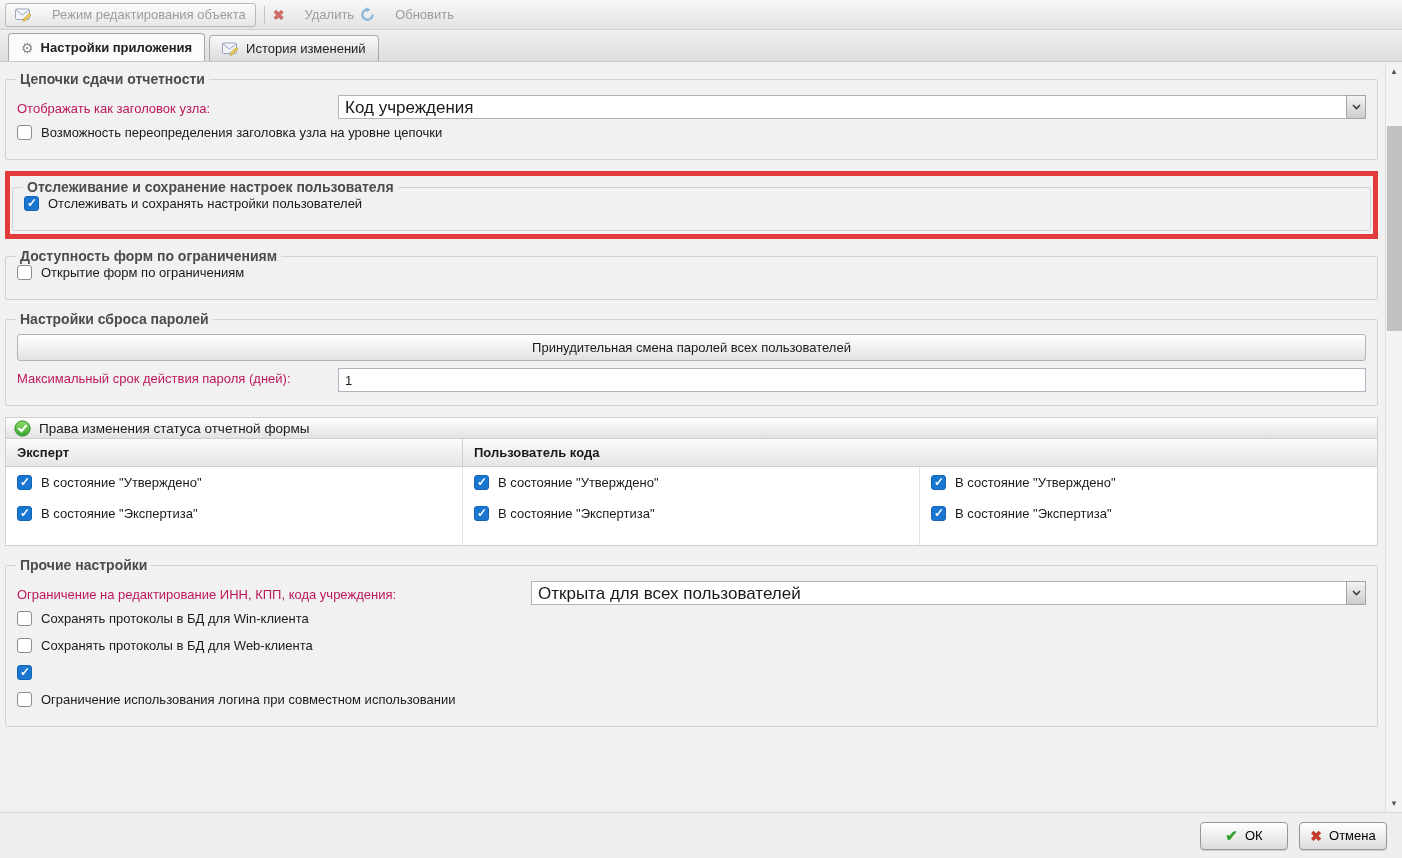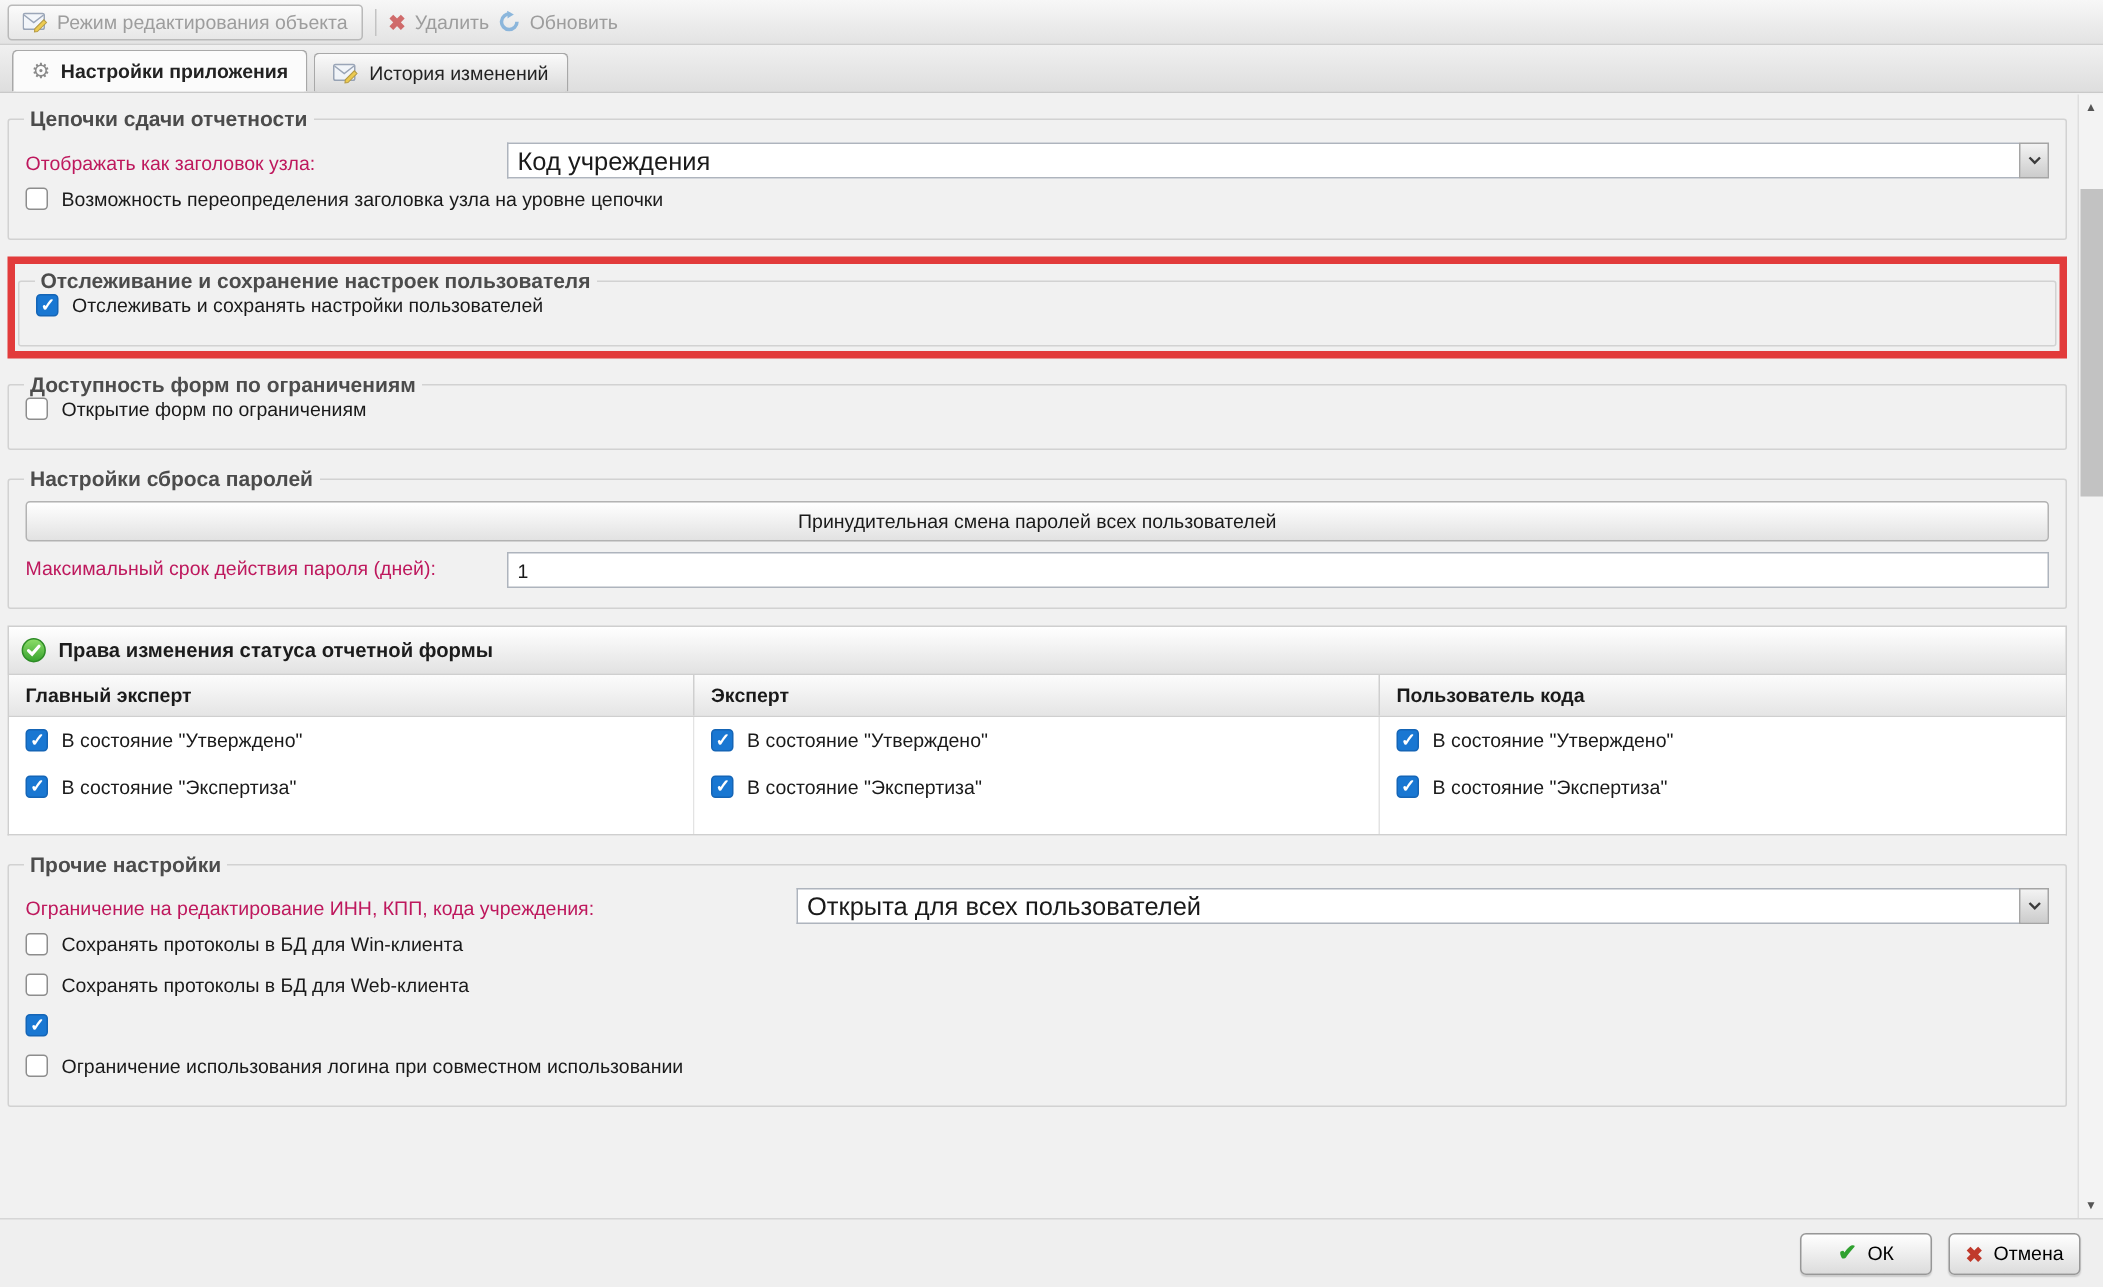--- a/index.html
+++ b/index.html
@@ -5,21 +5,21 @@
   * { margin:0; padding:0; box-sizing:border-box; }
   html,body { width:1402px; height:858px; overflow:hidden;
     font-family:"Liberation Sans", sans-serif; font-size:13px; color:#1a1a1a;
     background:#f1f1f1; }
   .app { position:relative; width:1402px; height:858px; background:#f1f1f1; }
 
   
   .toolbar { height:30px; background:linear-gradient(#f7f7f7,#e3e3e3);
     border-bottom:1px solid #cfcfcf; display:flex; align-items:center;
     padding:0 5px; gap:6px; }
-  .tb-btn { display:inline-flex; align-items:center; gap:6px; font-size:13px;
+  .tb-btn { display:inline-flex; align-items:center; gap:20px; font-size:13px;
     color:#9d9d9d; background:transparent; border:none; height:24px;
     font-family:inherit; cursor:default; }
   .tb-btn.outlined { border:1px solid #b9b9b9; border-radius:3px; padding:0 9px;
     background:linear-gradient(#fbfbfb,#e7e7e7); }
   .tb-sep { width:1px; height:18px; background:#c3c3c3; margin:0 2px; }
   .tb-icon { opacity:.8; display:inline-flex; }
   .x-red { color:#c94b4b; font-weight:bold; font-size:14px; line-height:1; }
 
   
   .tabbar { height:32px; background:linear-gradient(#f0f0f0,#dedede);
@@ -67,23 +67,23 @@
   .red-box { border:5px solid #e23b3b; margin:0 0 9px; padding:3px 2px 0; }
   .red-box fieldset { margin-bottom:3px; }
 
   .wide-btn { display:block; width:100%; height:27px; border:1px solid #b3b3b3;
     border-radius:3px; background:linear-gradient(#ffffff,#e2e2e2);
     font-size:13px; font-family:inherit; color:#1a1a1a; margin:6px 0 2px;
     cursor:default; }
 
   
   .panel { margin:3px 0 11px; }
-  .panel-header { height:33px; border:1px solid #cfcfcf;
+  .panel-header { height:22px; border:1px solid #cfcfcf;
     background:linear-gradient(#ffffff,#e2e2e2); display:flex;
-    align-items:center; gap:8px; padding:0 8px; font-weight:bold;
+    align-items:center; gap:8px; padding:0 8px; font-weight:normal;
     font-size:13.5px; color:#1c1c1c; }
   .grid { border:1px solid #cfcfcf; border-top:none; background:#fff; }
   .grid-head { display:grid; grid-template-columns:1fr 1fr 1fr;
     background:linear-gradient(#fcfcfc,#e5e5e5);
     border-bottom:1px solid #cfcfcf; }
   .gh-cell { padding:6px 11px; font-weight:bold; font-size:13px;
     border-right:1px solid #cfcfcf; }
   .gh-cell:last-child { border-right:none; }
   .grid-body { display:grid; grid-template-columns:1fr 1fr 1fr; }
   .gb-cell { padding:8px 11px 12px; border-right:1px solid #e3e3e3;
@@ -220,21 +220,20 @@
             </linearGradient>
               </defs>
             <circle cx="8.5" cy="8.5" r="7.6" fill="url(#ggrad)" stroke="#2e8c27"></circle>
             <path d="M5 8.7 L7.4 11.1 L12 5.8" stroke="#ffffff" stroke-width="2.1" fill="none" stroke-linecap="round"></path>
           </svg>
         </span>
         <span>Права изменения статуса отчетной формы</span>
       </div>
       <div class="grid">
         <div class="grid-head">
-          <div class="gh-cell">Главный эксперт</div>
           <div class="gh-cell">Эксперт</div>
           <div class="gh-cell">Пользователь кода</div>
         </div>
         <div class="grid-body">
           <div class="gb-cell">
             <div class="cbrow">
               <span class="cb checked"></span>
               <span class="cbl">В состояние "Утверждено"</span>
             </div>
             <div class="cbrow">

